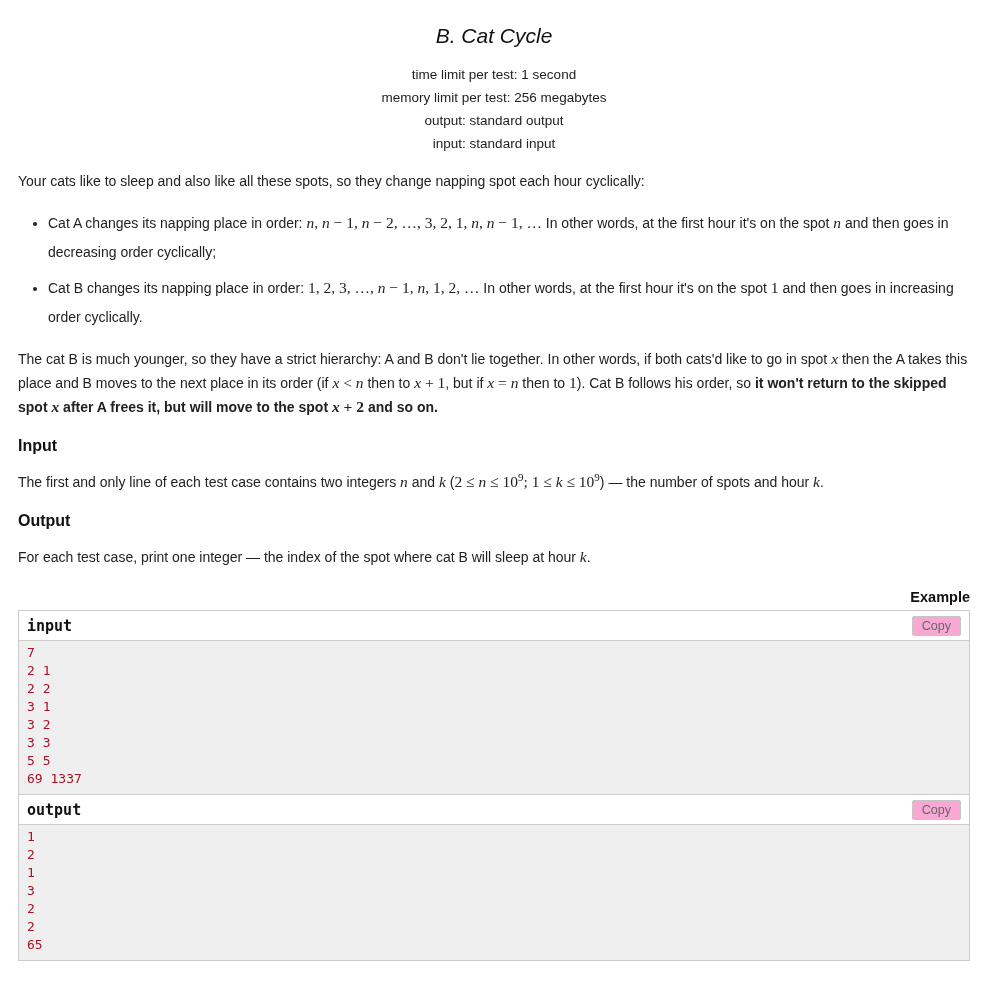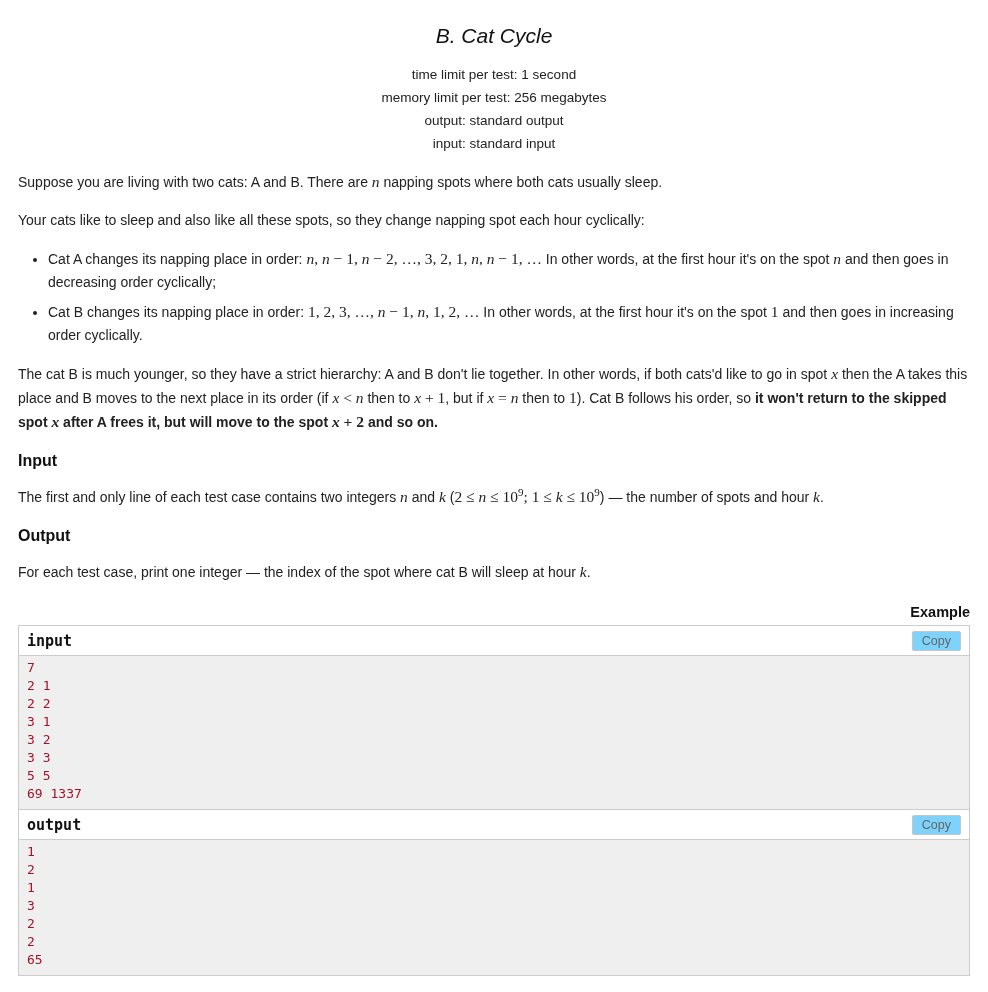--- a/index.html
+++ b/index.html
@@ -21,21 +21,21 @@
     color: #111111;
     padding-top: 24px;
     margin-bottom: 15px;
     font-style: italic;
   }
   .limit-line { font-size: 13.5px; line-height: 23px; color: #222222; }
 
   
   .para { font-size: 14px; line-height: 23px; margin: 15px 0; }
   ul.rules { margin: 15px 0 15px 0; padding-left: 30px; }
-  ul.rules li { font-size: 14px; line-height: 23px; margin-bottom: 6px; }
+  ul.rules li { font-size: 14px; line-height: 29px; margin-bottom: 6px; }
   .bold { font-weight: bold; }
 
   
   .math {
     font-family: "Liberation Serif", "DejaVu Serif", serif;
     font-size: 15.5px;
   }
   .math i { font-style: italic; }
   sup.math { font-size: 11px; vertical-align: super; line-height: 0; }
   .bold.math, .math.bold { font-weight: bold; }
@@ -69,21 +69,21 @@
   .sample-label {
     font-family: "DejaVu Sans Mono", monospace;
     font-weight: bold;
     font-size: 15px;
     color: #111111;
   }
   .copy-btn {
     font-family: "Liberation Sans", sans-serif;
     font-size: 12.5px;
     color: #666666;
-    background: #7dd3fc;
+    background: #f9a8d4;
     border: 1px solid #c5c5c5;
     border-radius: 2px;
     padding: 2px 9px;
     cursor: pointer;
   }
   .sample-pre {
     font-family: "DejaVu Sans Mono", monospace;
     font-size: 13px;
     line-height: 18px;
     color: #a51226;
@@ -100,21 +100,20 @@
 <div class="page">
 
   <div class="problem-header">
     <div class="problem-title">B. Cat Cycle</div>
     <div class="limit-line">time limit per test: 1 second</div>
     <div class="limit-line">memory limit per test: 256 megabytes</div>
     <div class="limit-line">output: standard output</div>
     <div class="limit-line">input: standard input</div>
   </div>
 
-  <div class="para"><span class="">Suppose you are living with two cats: A and B. There are </span><span class="math"><i>n</i></span><span class=""> napping spots where both cats usually sleep.</span></div>
   <div class="para"><span class="">Your cats like to sleep and also like all these spots, so they change napping spot each hour cyclically:</span></div>
 
   <ul class="rules">
     <li><span class="">Cat A changes its napping place in order: </span><span class="math"><i>n</i>, <i>n</i> − 1, <i>n</i> − 2, …, 3, 2, 1, <i>n</i>, <i>n</i> − 1, …</span><span class=""> In other words, at the first hour it's on the spot </span><span class="math"><i>n</i></span><span class=""> and then goes in decreasing order cyclically;</span></li>
     <li><span class="">Cat B changes its napping place in order: </span><span class="math">1, 2, 3, …, <i>n</i> − 1, <i>n</i>, 1, 2, …</span><span class=""> In other words, at the first hour it's on the spot </span><span class="math">1</span><span class=""> and then goes in increasing order cyclically.</span></li>
   </ul>
 
   <div class="para"><span class="">The cat B is much younger, so they have a strict hierarchy: A and B don't lie together. In other words, if both cats'd like to go in spot </span><span class="math"><i>x</i></span><span class=""> then the A takes this place and B moves to the next place in its order (if </span><span class="math"><i>x</i> &lt; <i>n</i></span><span class=""> then to </span><span class="math"><i>x</i> + 1</span><span class="">, but if </span><span class="math"><i>x</i> = <i>n</i></span><span class=""> then to </span><span class="math">1</span><span class="">). Cat B follows his order, so </span><span class="bold">it won't return to the skipped spot </span><span class="math bold"><i>x</i></span><span class="bold"> after A frees it, but will move to the spot </span><span class="math bold"><i>x</i> + 2</span><span class="bold"> and so on.</span></div>
 
   <div class="section-title">Input</div>

